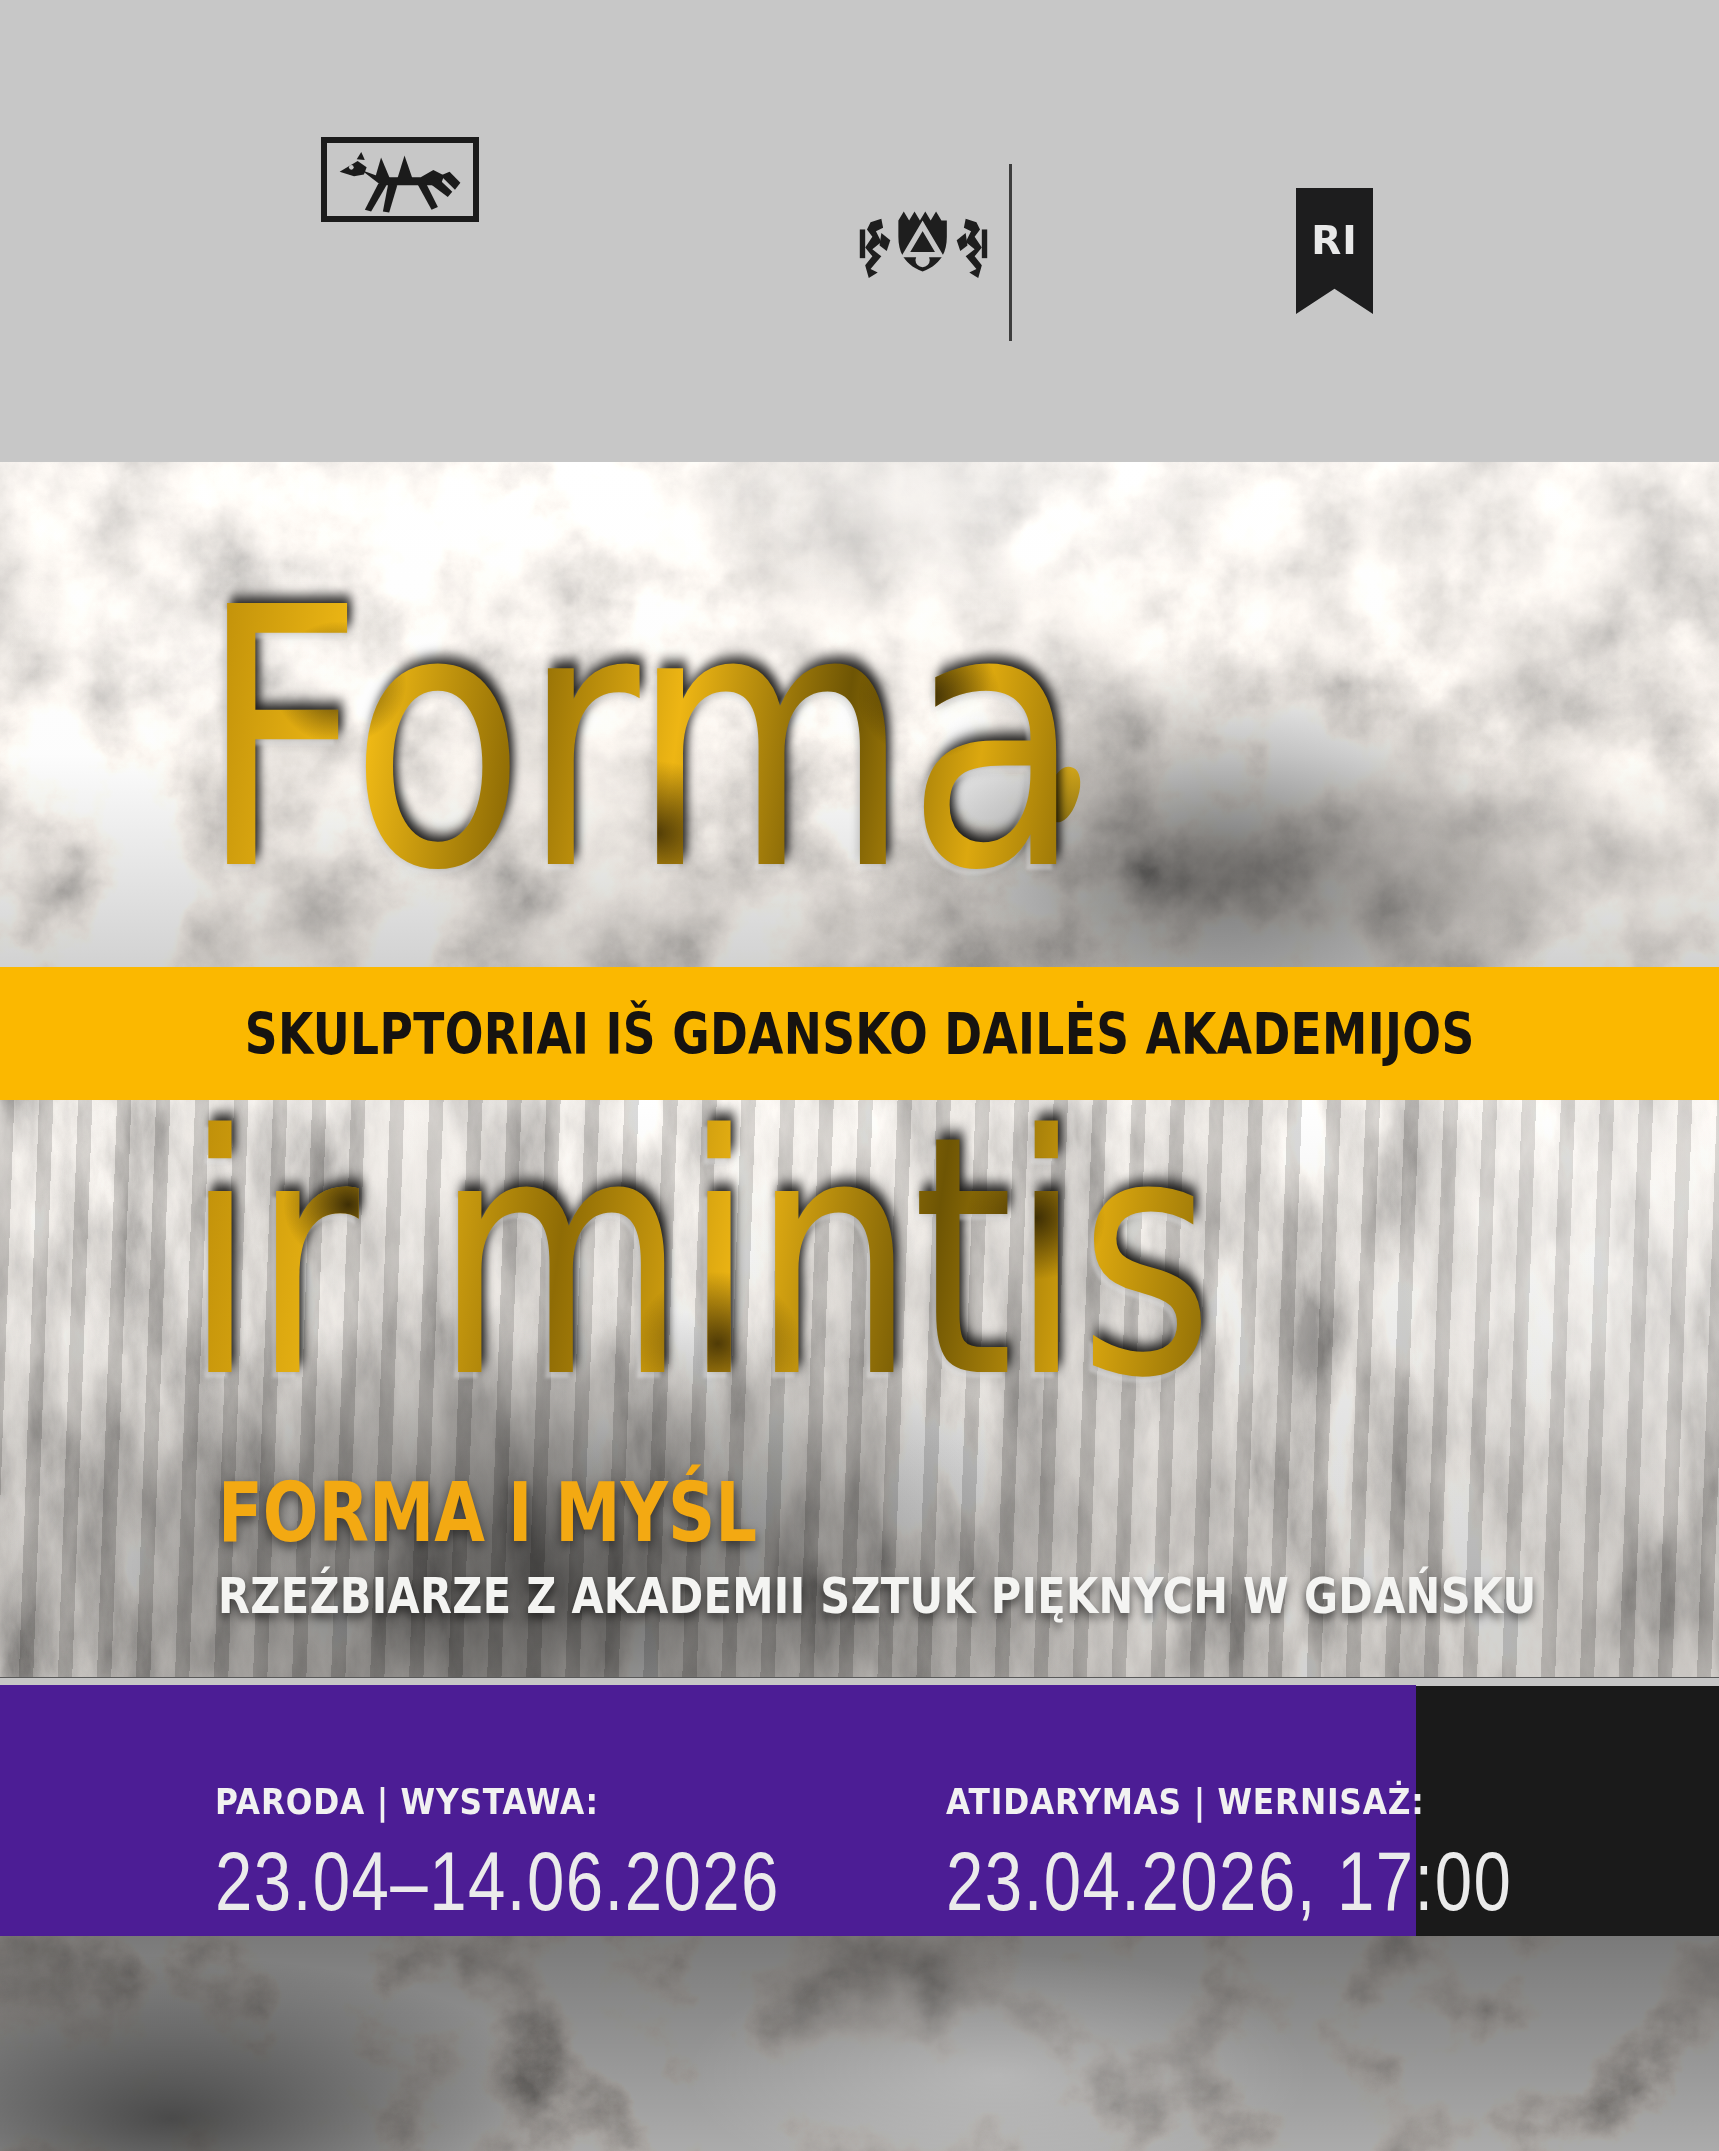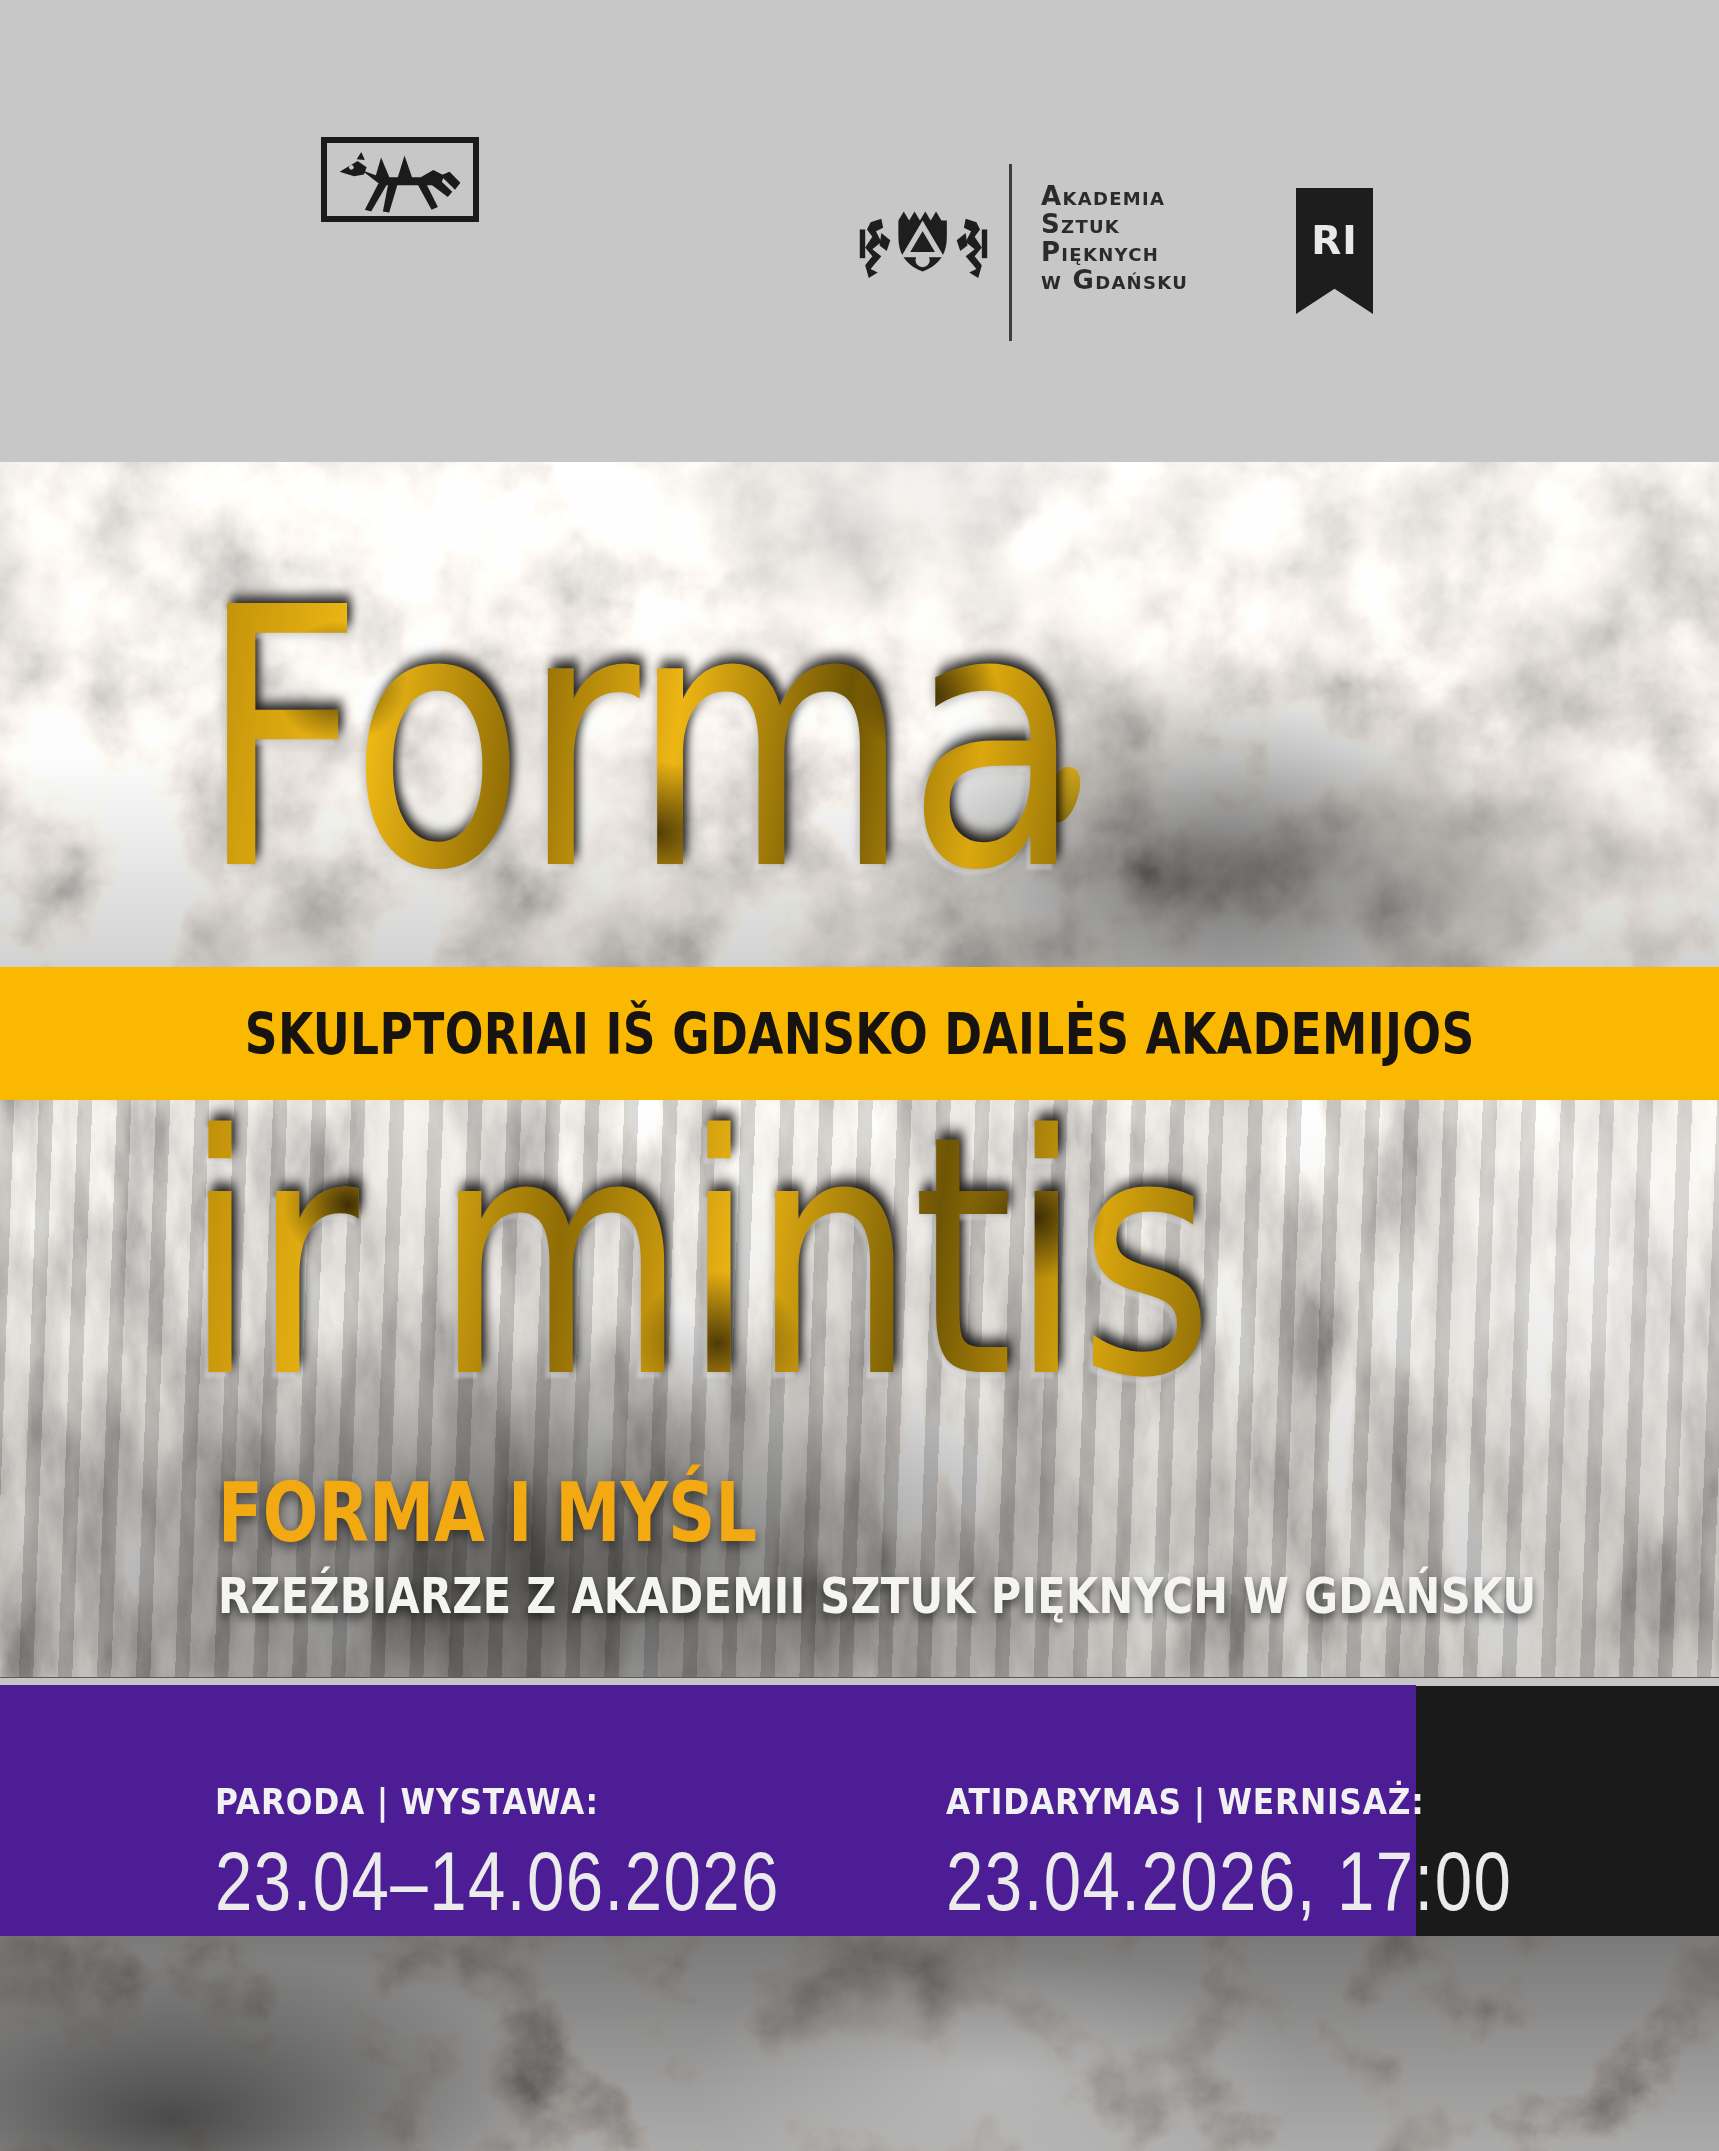--- a/index.html
+++ b/index.html
@@ -134,26 +134,20 @@
           <path d="M26 30 L36 38 L32 50 L24 44 Z"></path>
           <rect x="138" y="26" width="6" height="32"></rect>
           <path d="M132 18 L120 14 L118 24 L126 28 L120 40 L130 48 L120 56 L132 70 L124 74 L134 80 L138 66 L130 56 L138 46 L130 34 L136 26 Z"></path>
           <path d="M120 30 L110 38 L114 50 L122 44 Z"></path>
         </g>
       </svg>
     </div>
 
     <div class="abs logo-divider"></div>
 
-    <div class="abs academy-text">
-      <div>Akademia</div>
-      <div>Sztuk</div>
-      <div>Pięknych</div>
-      <div>w Gdańsku</div>
-    </div>
 
     <div class="abs ri-badge">
       <span>RI</span>
     </div>
   </div>
 
   <div class="abs photo photo-1">
     <svg class="rock" preserveAspectRatio="none" viewBox="0 0 1920 564" width="1720" height="505">
       <defs>
         <filter id="rockA" x="0" y="0" width="100%" height="100%">

